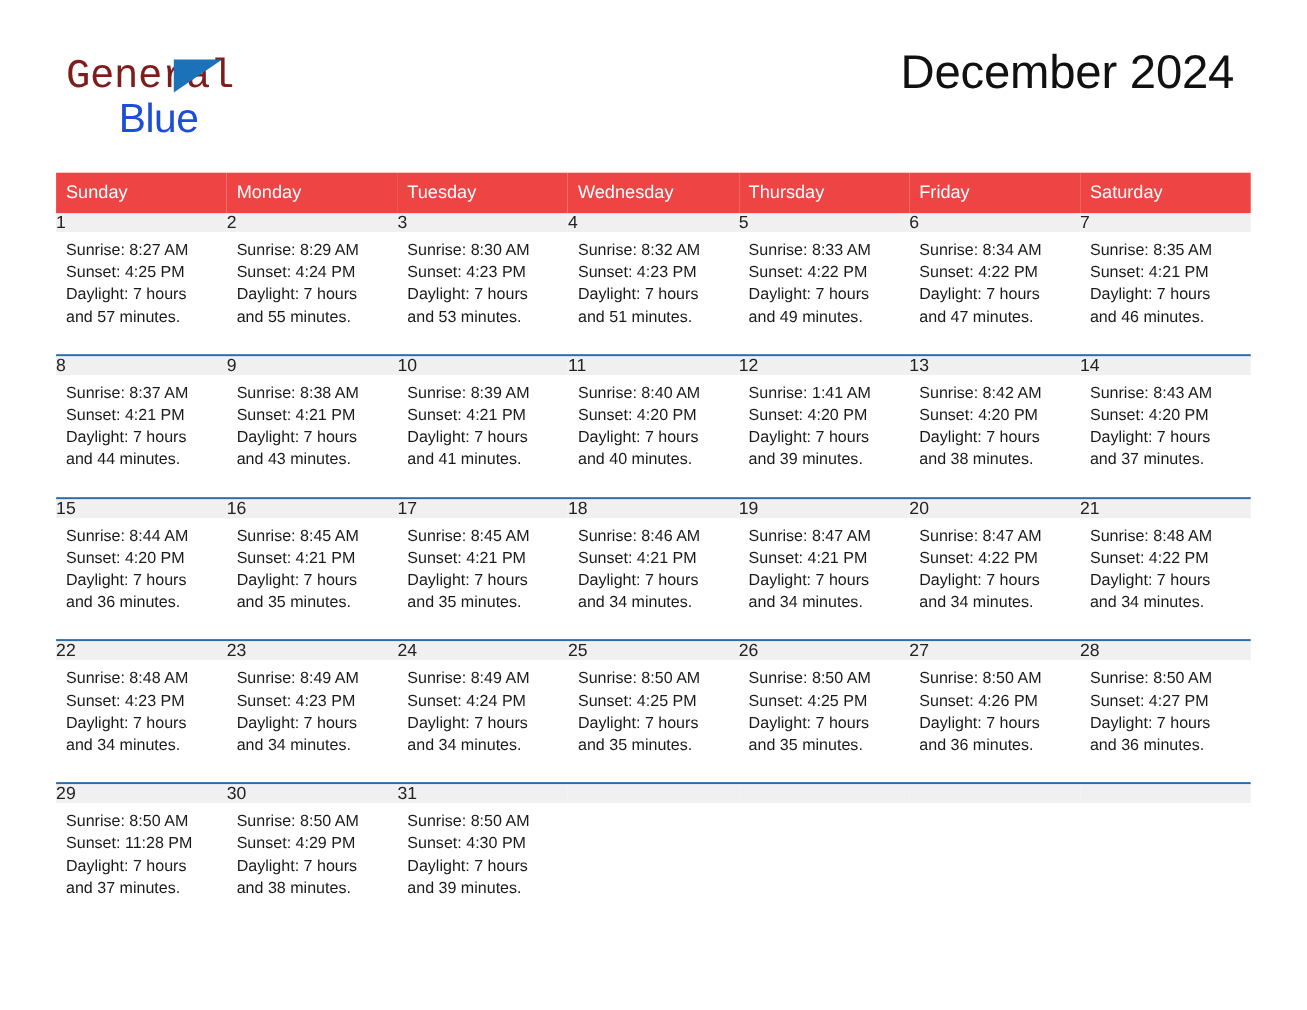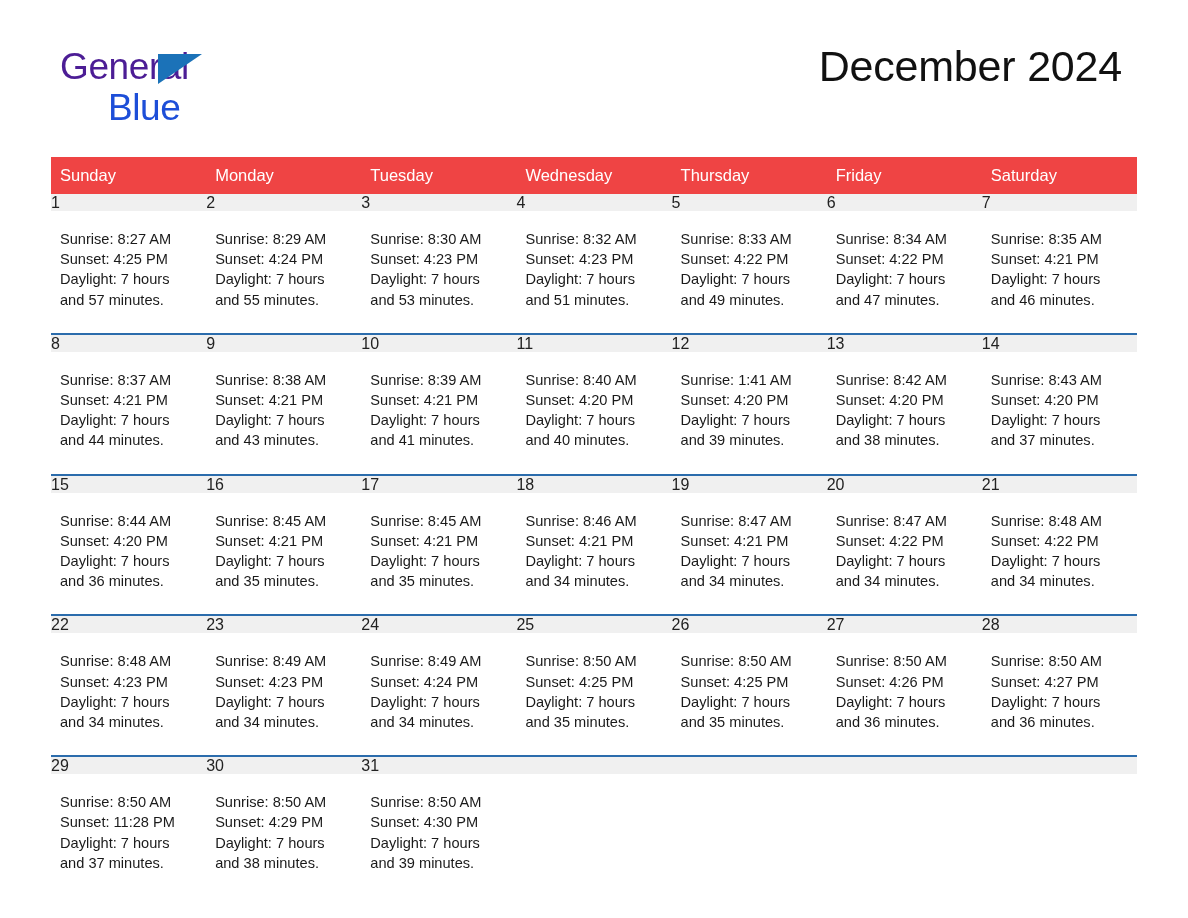--- a/index.html
+++ b/index.html
@@ -38,23 +38,23 @@
     line-height: 1;
   }
   .logo-row1 {
     position: relative;
     font-size: 37px;
     letter-spacing: -0.4px;
     color: #1a1a1a;
     height: 40px;
   }
   .logo-general {
-    font-family: Liberation Sans, sans-serif;
+    font-family: Liberation Mono, monospace;
     font-size: 37px;
-    color: #4c1d95;
+    color: #7f1d1d;
   }
   .logo-tri {
     position: absolute;
     left: 98px;
     top: 6px;
     width: 0;
     height: 0;
     border-left: 44px solid #1b72b8;
     border-bottom: 30px solid transparent;
   }
@@ -134,21 +134,21 @@
     font-size: 16px;
     color: #222222;
     padding: 5px 0 6px 9px;
     height: 17px;
     line-height: 17px;
   }
   .daynum.empty {
     background: #f0f0f0;
   }
   .cell-body {
-    padding: 18px 10px 10px 9px;
+    padding: 7px 10px 10px 9px;
     min-height: 86px;
     box-sizing: border-box;
   }
   .cell-line {
     font-size: 14.6px;
     line-height: 20.2px;
     color: #1a1a1a;
     white-space: nowrap;
   }
   .cell-empty {

